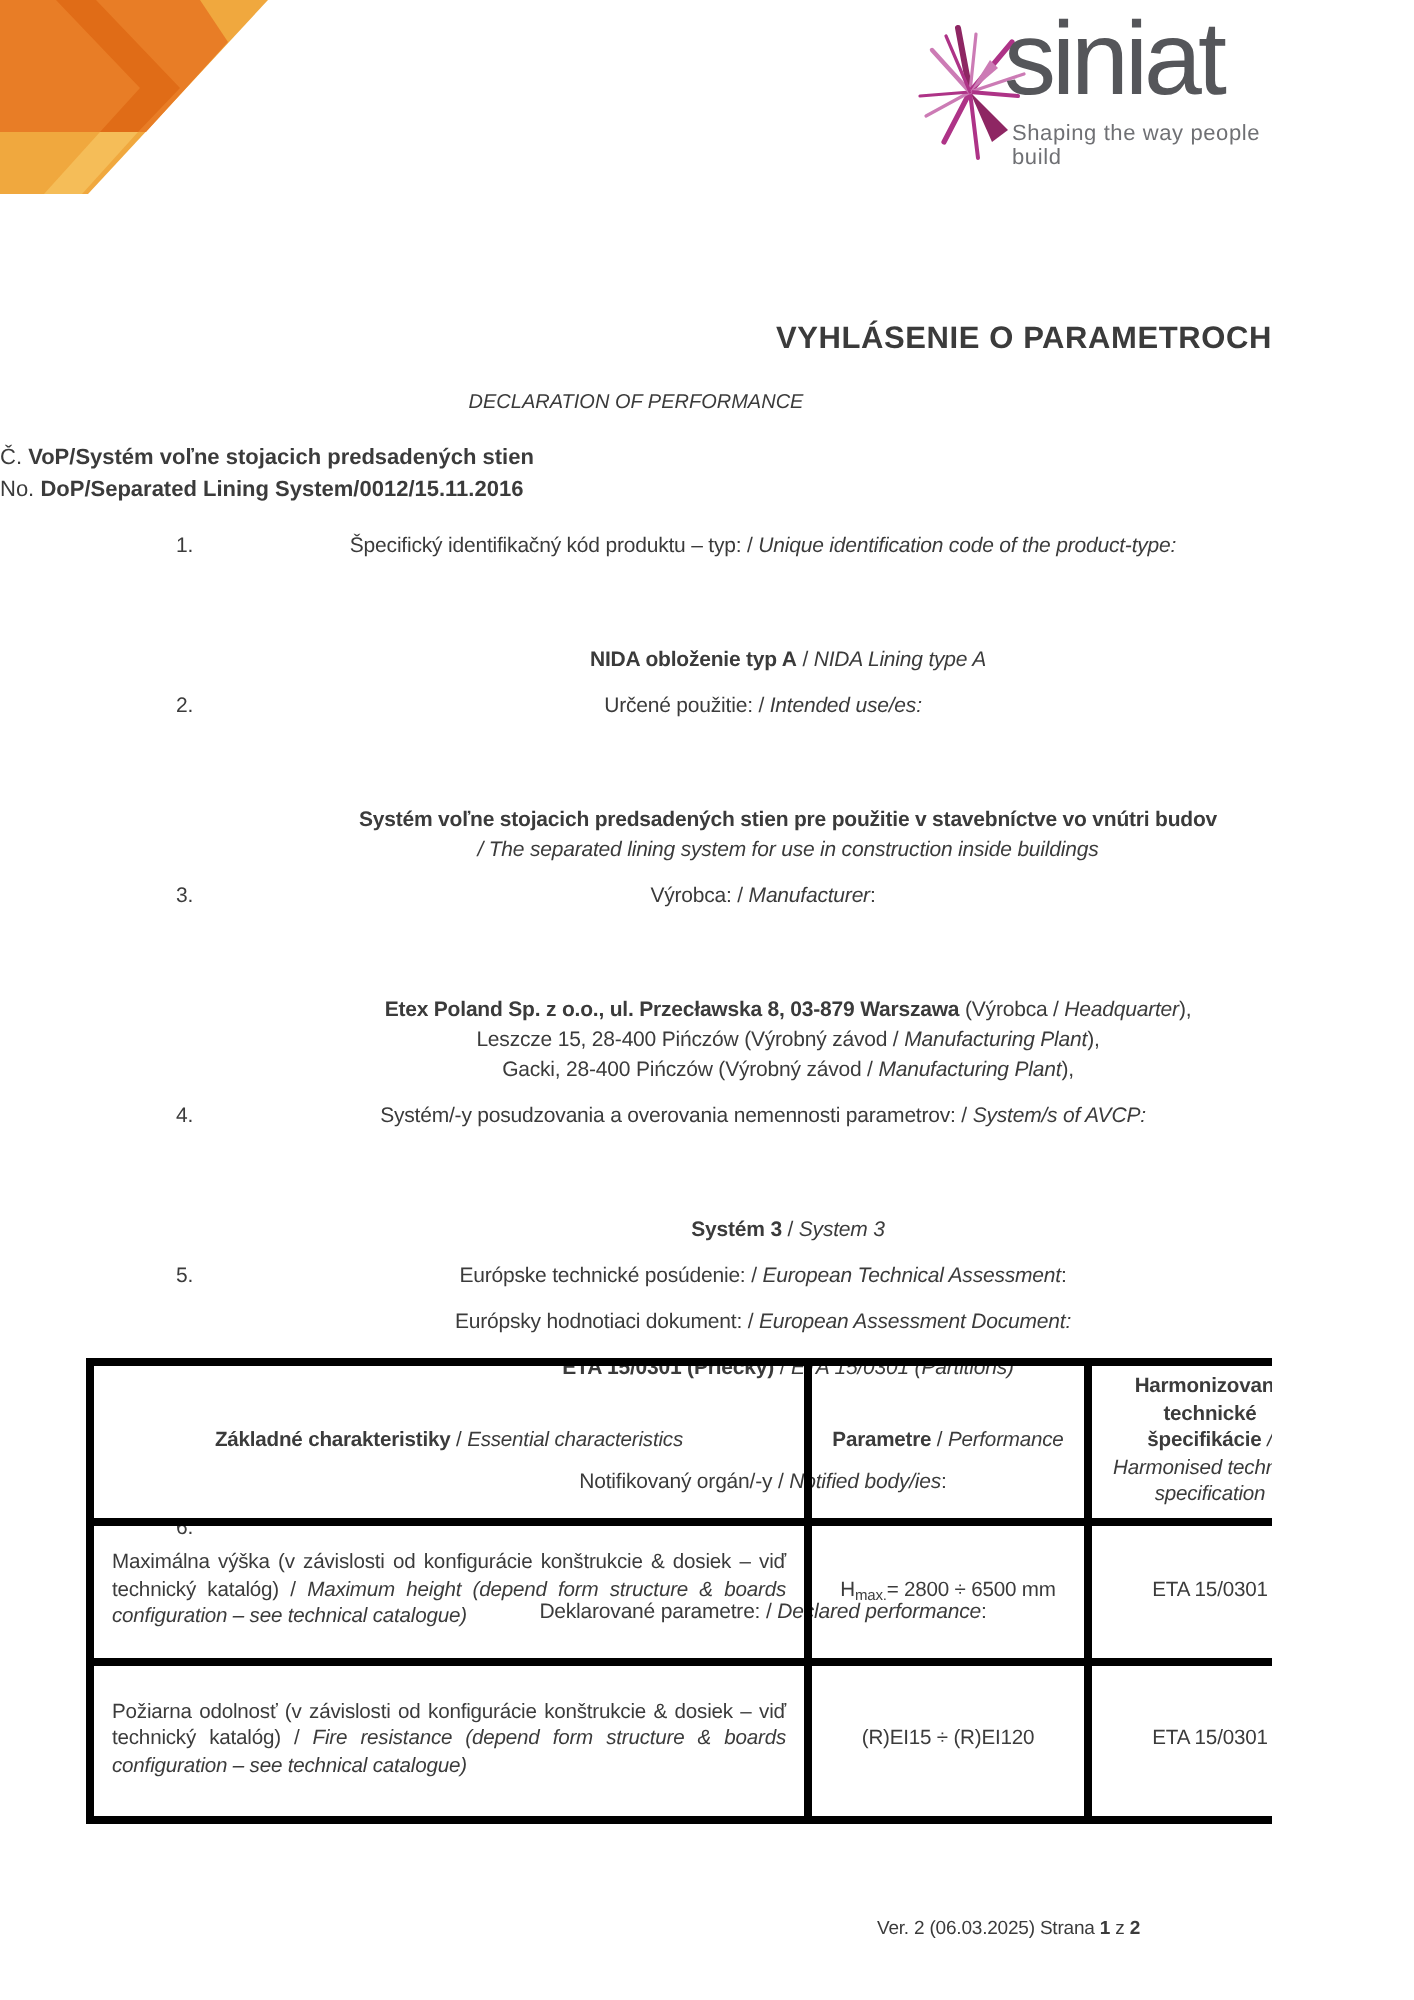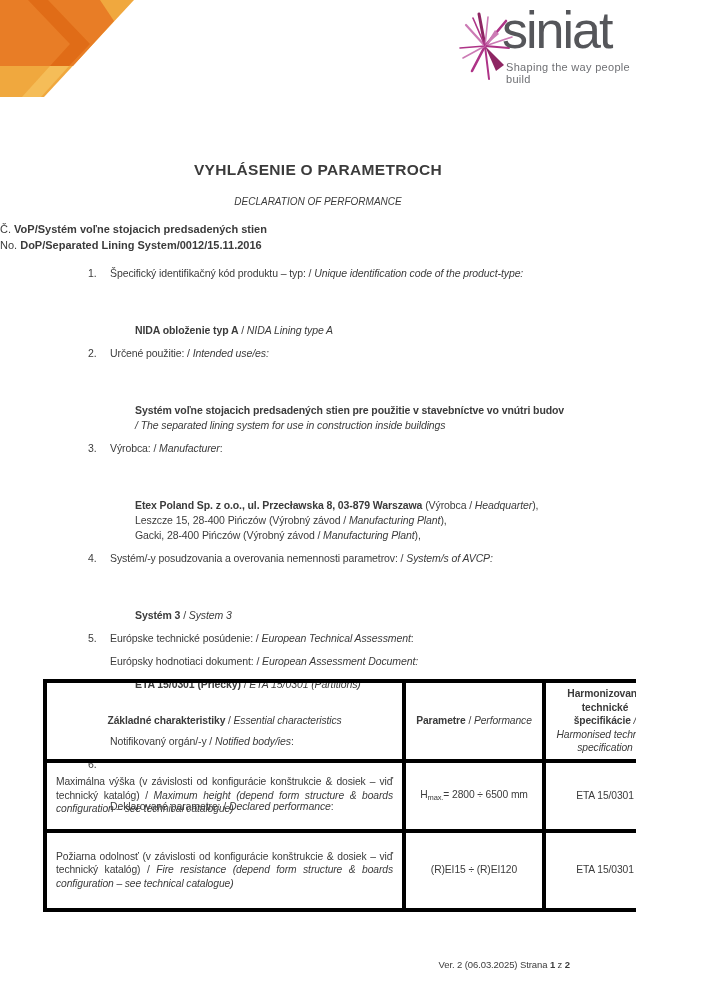--- a/index.html
+++ b/index.html
@@ -15,34 +15,34 @@
   .c-chev  { clip-path: polygon(28px 0, 48px 0, 90px 44px, 69px 66px, 50px 66px, 70px 44px); }
   .c-chev2 { clip-path: polygon(50px 66px, 69px 66px, 41px 97px, 22px 97px); }
 
   
   .logo-star { position:absolute; left:455px; top:8px; }
   .brand-name { position:absolute; left:502px; top:0; font-size:52px; line-height:60px;
                 letter-spacing:-2px; font-weight:400; }
   .brand-tagline { position:absolute; left:506px; top:61px; font-size:11px; letter-spacing:0.3px; }
 
   
-  .doc-title    { position:absolute; top:161px; left:0; width:100%; text-align:center;
+  .doc-title    { position:absolute; top:161px; left:0; width:100%; text-align:right;
                   font-size:15.5px; font-weight:700; letter-spacing:0.3px; }
   .doc-subtitle { position:absolute; top:196px; left:0; width:100%; text-align:center;
                   font-size:10px; font-style:italic; }
   .doc-no  { position:absolute; top:221px; left:0; width:100%; text-align:left;
              font-size:11px; line-height:16px; }
   .doc-no b { font-weight:700; }
 
   
   .items { position:absolute; left:88px; top:266px; width:565px;
            font-size:10.5px; line-height:15px; letter-spacing:-0.1px; }
   .item { display:flex; margin-bottom:8px; }
   .item-num { width:22px; flex:0 0 22px; }
-  .item-body { flex:1; }
+  .item-body { flex:1;text-align:center; }
   .para { margin-bottom:8px; }
   .para:last-child { margin-bottom:0;margin-top:42px; }
   .para.ind { margin-left:25px; }
 
   
   .dop-table { position:absolute; left:43px; top:679px; width:621px; border-collapse:collapse;
                table-layout:fixed; font-size:10.3px; line-height:13.5px; letter-spacing:-0.1px; }
   .dop-table td { border:4px solid #000000; vertical-align:middle; padding:4px 6px; }
   .dop-table td.c0 { text-align:justify; padding:5px 9px; }
   .dop-table td.c1, .dop-table td.c2 { text-align:center; }

